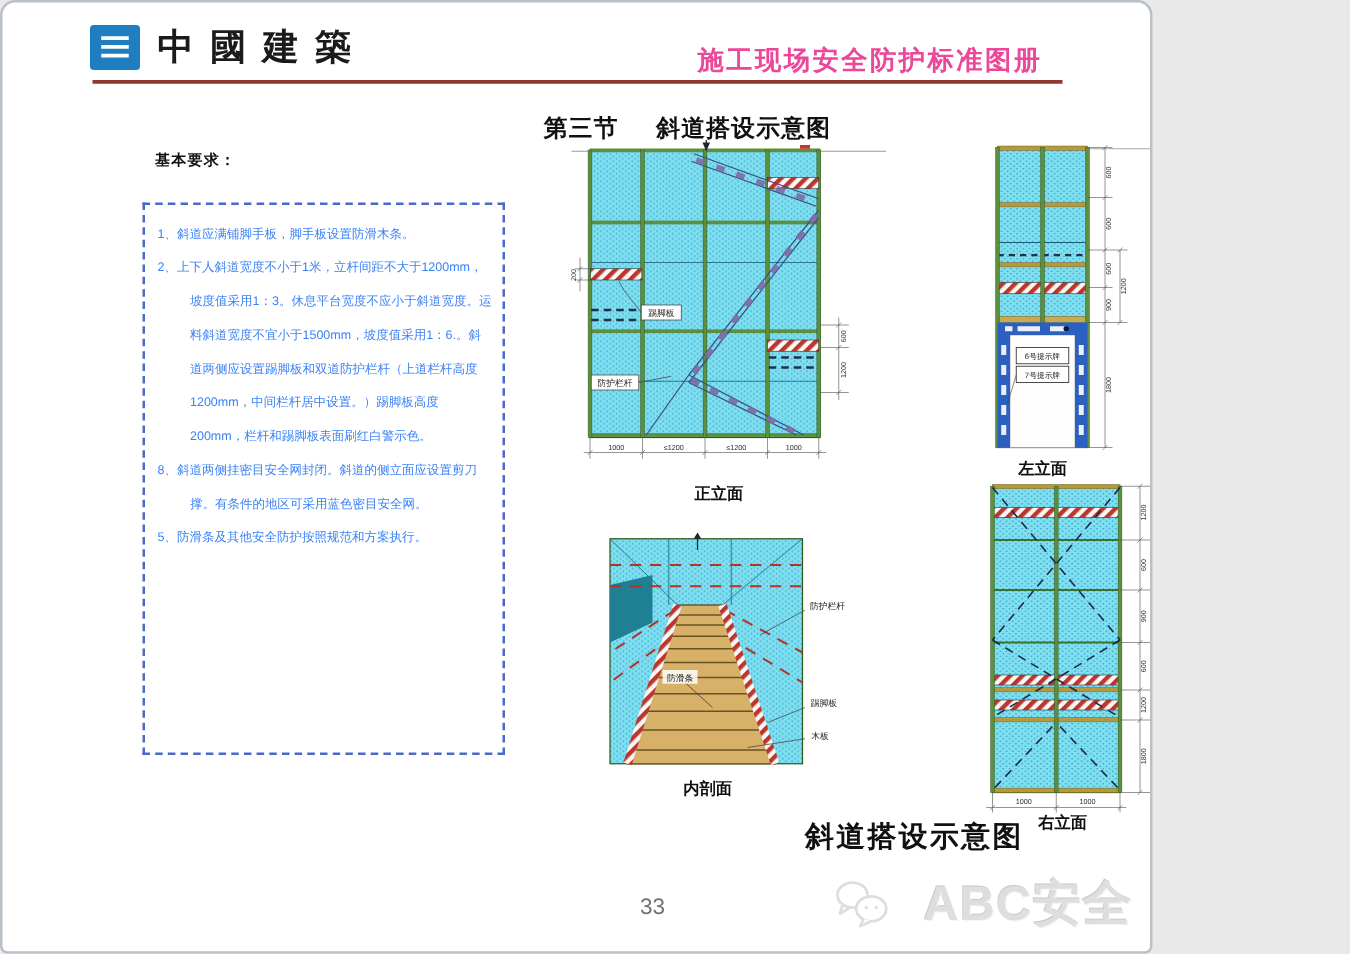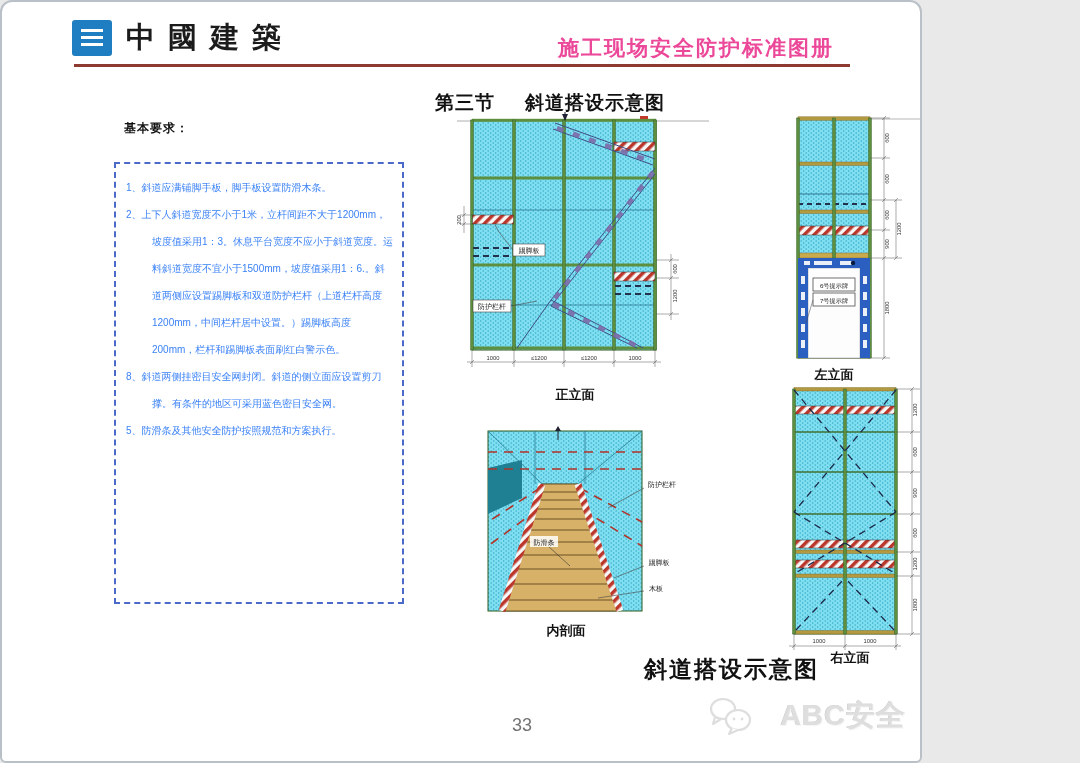--- a/index.html
+++ b/index.html
@@ -36,21 +36,21 @@
   .diag{position:absolute;}
   svg text{font-family:"Liberation Sans","DejaVu Sans",sans-serif;}
   .cap{font-size:13px;font-weight:bold;fill:#111;}
   .dim{font-size:5.8px;fill:#333;}
   .lbl{font-size:7px;fill:#222;}
   
   .main-caption{position:absolute;left:642px;top:652px;font-size:23px;font-weight:bold;letter-spacing:2px;}
   .page-num{position:absolute;left:490px;top:713px;width:60px;text-align:center;font-size:18px;color:#737373;}
   .watermark{
     position:absolute;right:14px;top:694px;display:flex;align-items:center;gap:24px;
-    color:#dedede;font-size:29px;font-weight:bold;letter-spacing:1px;
+    color:#dedede;font-size:39px;font-weight:bold;letter-spacing:1px;
     text-shadow:1px 1px 0 #f5f5f5,-0.5px -0.5px 0 #c9c9c9;
     user-select:none;
     text-align:center;
   }
 </style>
 </head>
 <body>
 
 <div class="page">
 

